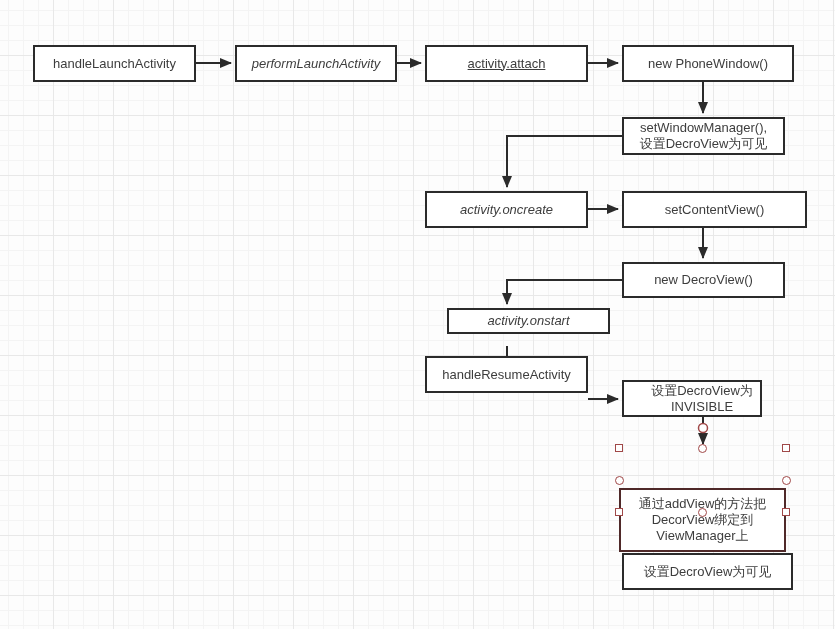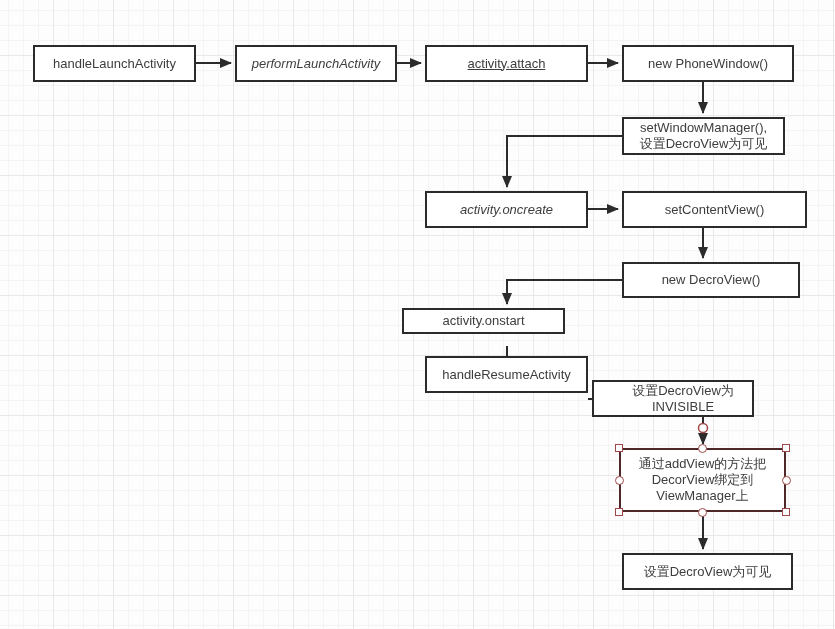--- a/index.html
+++ b/index.html
@@ -37,20 +37,21 @@
     display: flex;
     flex-direction: column;
     align-items: center;
     justify-content: center;
     text-align: left;
     white-space: nowrap;
     cursor: default;
   }
   .node.selected {
     border-color: var(--sel-border, #4f2929);
+    margin-top: 40px;
   }
   .handle {
     position: absolute;
     box-sizing: border-box;
     background: var(--handle-fill, #ffffff);
     border: 1px solid var(--handle-stroke, #a04848);
     z-index: 5;
   }
   .handle.square { width: 8px; height: 8px; }
   .handle.round  { width: 9px; height: 9px; border-radius: 50%; }
@@ -94,30 +95,30 @@
     <div class="node" style="left: 622px; top: 117px; width: 163px; height: 38px;">
       <div>setWindowManager(),</div>
       <div>设置DecroView为可见</div>
     </div>
     <div class="node" style="left: 425px; top: 191px; width: 163px; height: 37px; font-style: italic;">
       <div>activity.oncreate</div>
     </div>
     <div class="node" style="left: 622px; top: 191px; width: 185px; height: 37px;">
       <div>setContentView()</div>
     </div>
-    <div class="node" style="left: 622px; top: 262px; width: 178px; height: 36px;">
+    <div class="node" style="left: 622px; top: 262px; width: 163px; height: 36px;">
       <div>new DecroView()</div>
     </div>
-    <div class="node" style="left: 402px; top: 308px; width: 163px; height: 26px;">
+    <div class="node" style="left: 447px; top: 308px; width: 163px; height: 26px; font-style: italic;">
       <div>activity.onstart</div>
     </div>
     <div class="node" style="left: 425px; top: 356px; width: 163px; height: 37px;">
       <div>handleResumeActivity</div>
     </div>
-    <div class="node" style="left: 592px; top: 380px; width: 162px; height: 37px; padding-left: 20px;">
+    <div class="node" style="left: 622px; top: 380px; width: 140px; height: 37px; padding-left: 20px;">
       <div>设置DecroView为</div>
       <div>INVISIBLE</div>
     </div>
     <div class="node selected" style="left: 619px; top: 448px; width: 167px; height: 64px;">
       <div>通过addView的方法把</div>
       <div>DecorView绑定到</div>
       <div>ViewManager上</div>
     </div>
     <div class="handle square" style="left: 615px; top: 444px;"></div>
     <div class="handle square" style="left: 782px; top: 444px;"></div>

